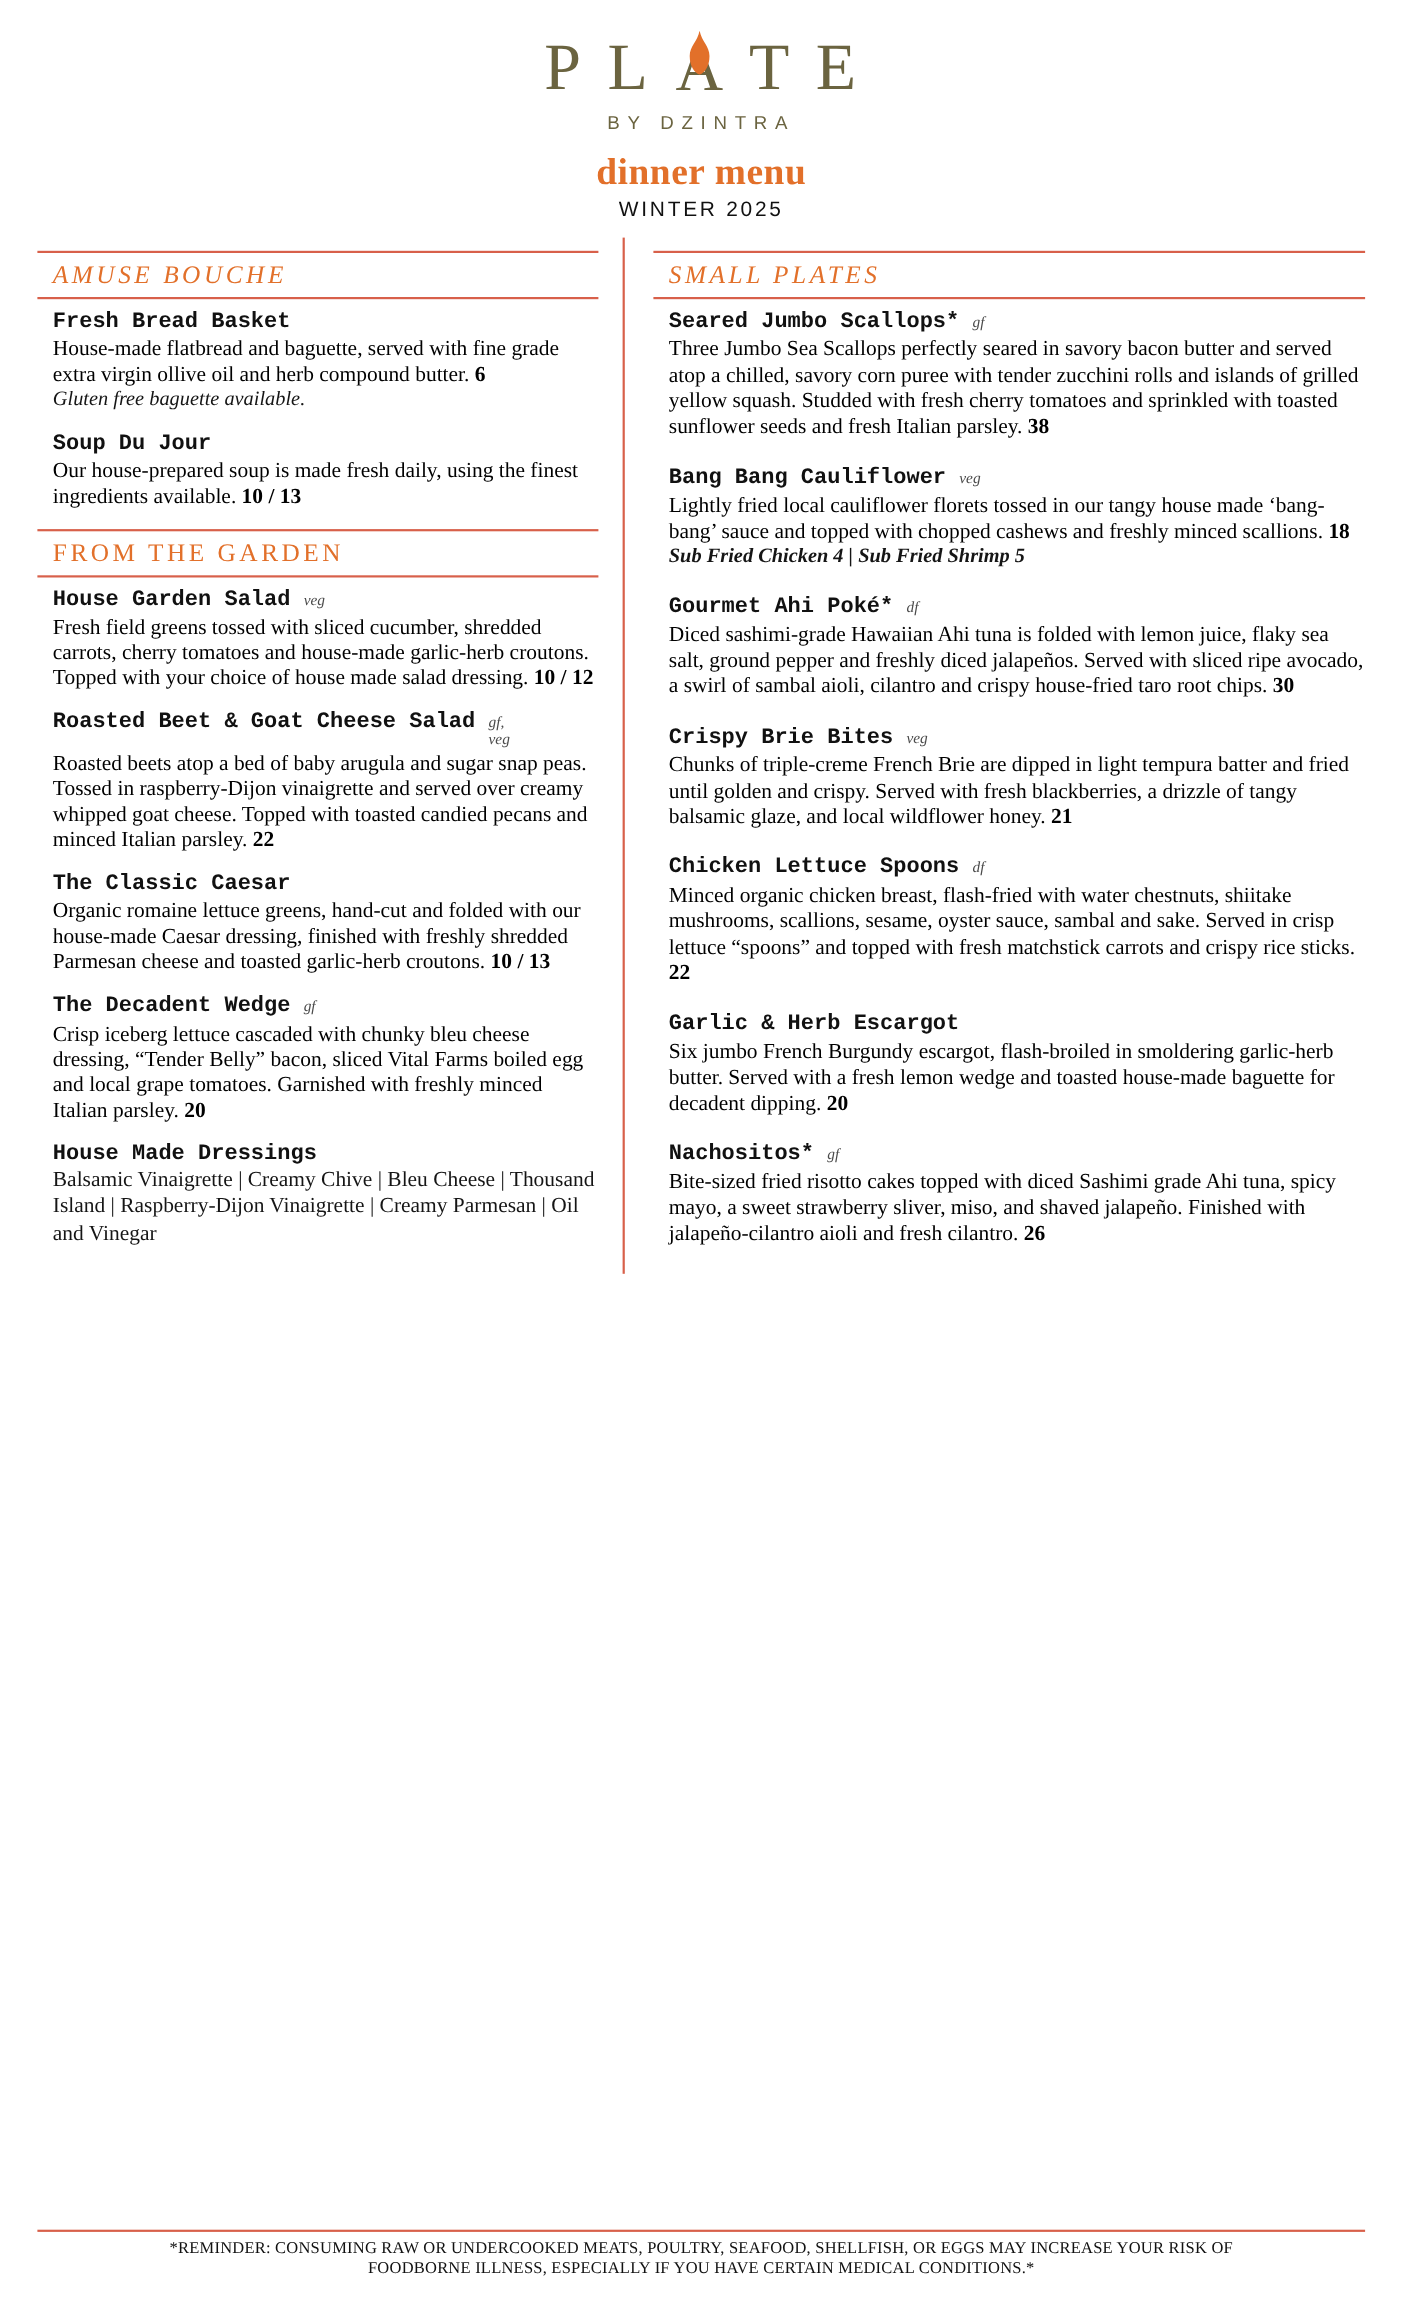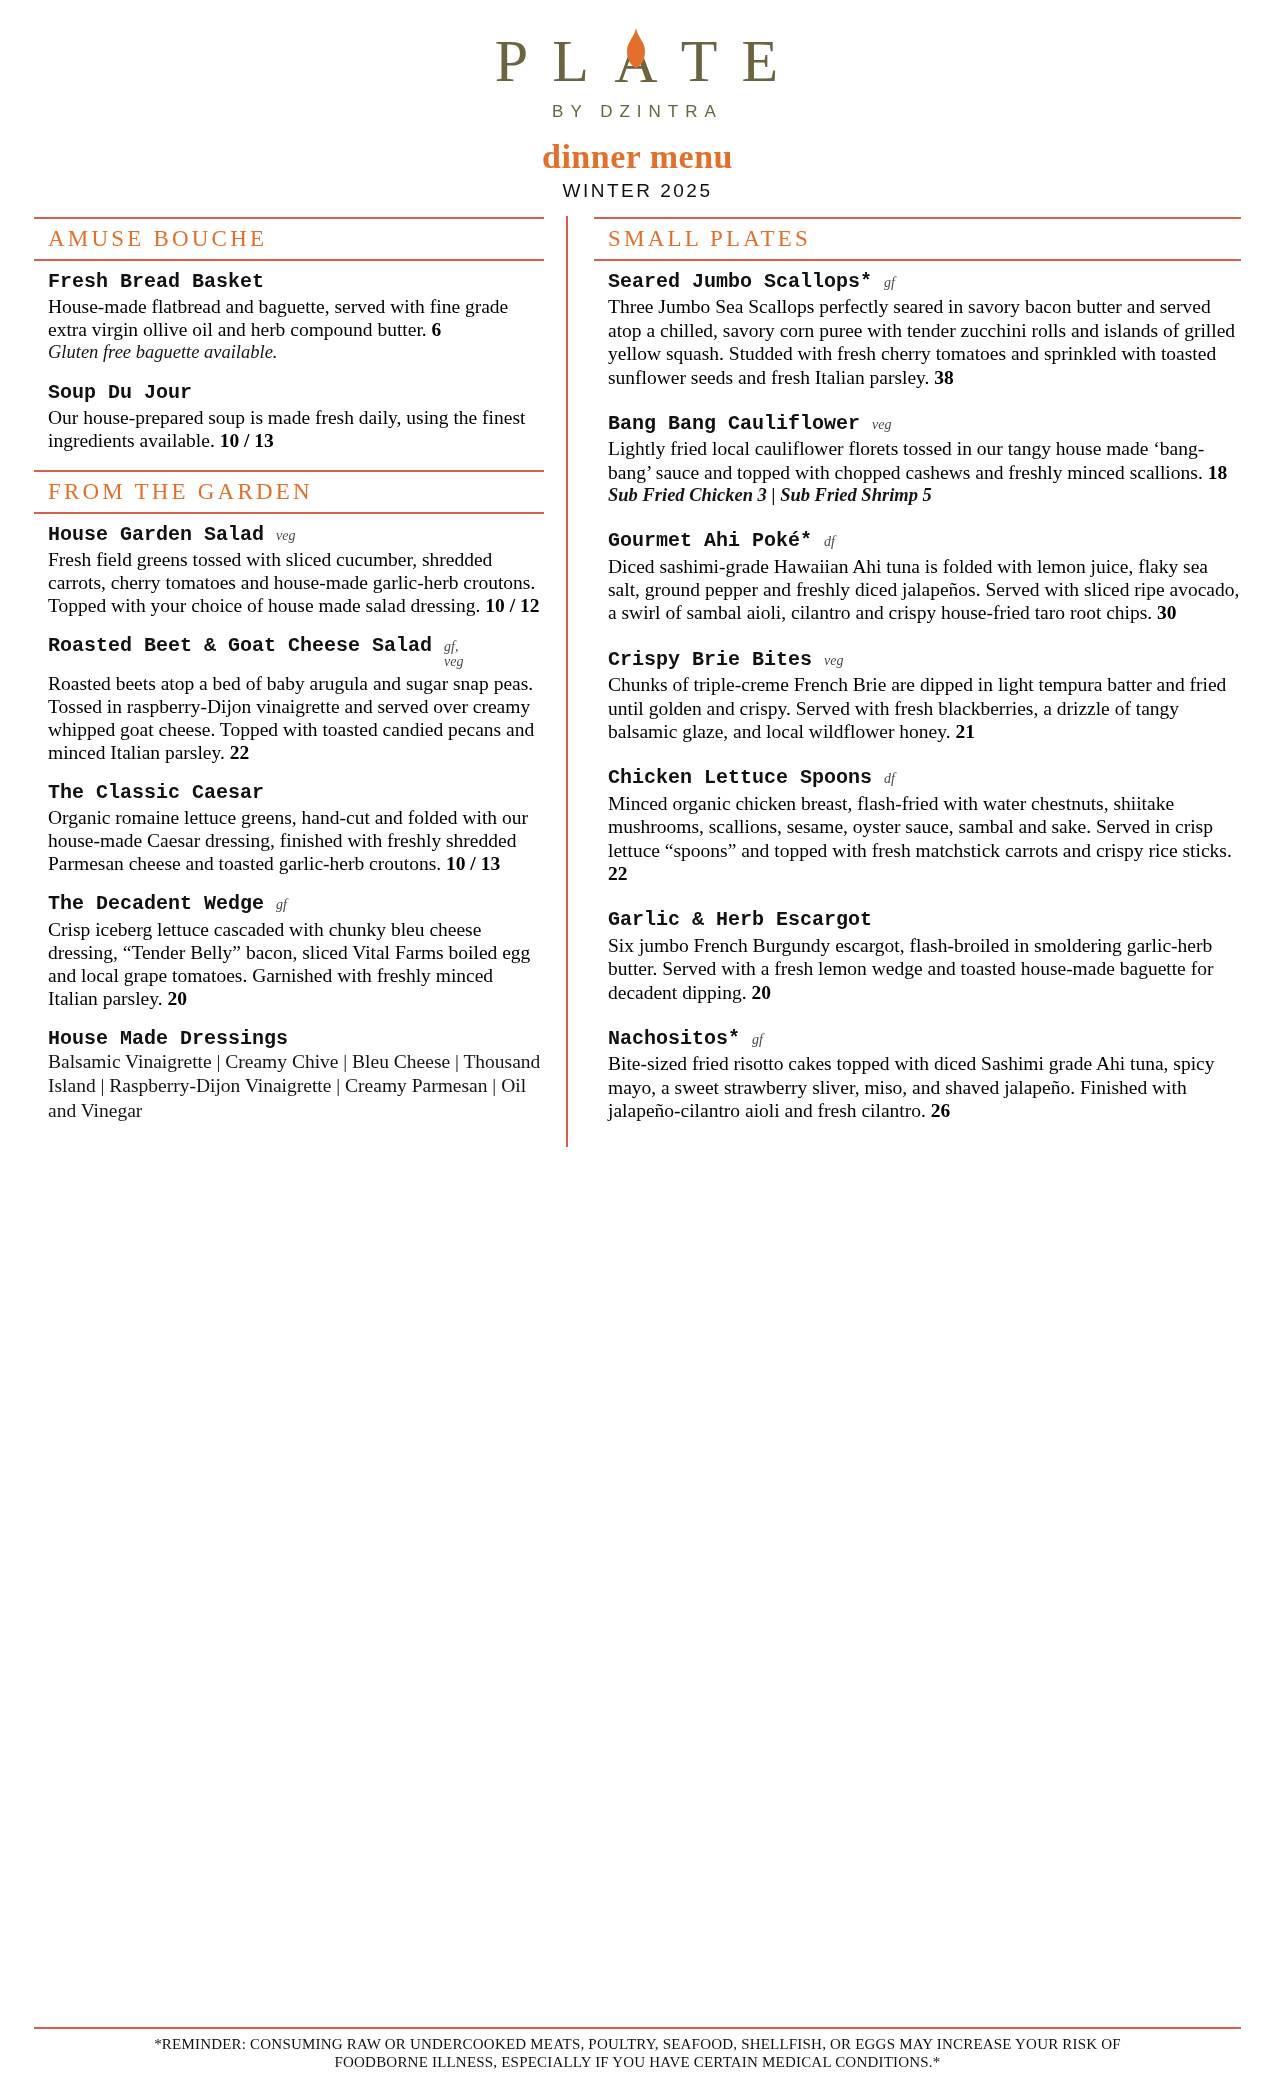--- a/index.html
+++ b/index.html
@@ -111,21 +111,21 @@
     box-sizing: border-box;
     padding-left: 22px;
   }
 
   .section-head {
     border-top: 2px solid #d8604a;
     border-bottom: 2px solid #d8604a;
     padding: 7px 0 7px 14px;
     margin-bottom: 10px;
   }
-  .section-head.first { margin-top: 1px; }
+  .section-head.first { margin-top: 12px; font-style: italic; }
   .section-title {
     color: #e2702a;
     font-size: 23px;
     letter-spacing: 3.2px;
     font-family: "Liberation Serif", serif;
     font-weight: 400;
   }
 
   .item {
     margin: 0 0 18px 0;
@@ -333,21 +333,21 @@
 
       <div class="item">
         <div class="item-name-row">
           <span class="item-name">Bang Bang Cauliflower</span>
           <span class="item-tag">veg</span>
         </div>
         <div class="item-desc">
           <span>Lightly fried local cauliflower florets tossed in our tangy house made ‘bang-bang’ sauce and topped with chopped cashews and freshly minced scallions.</span>
           <span class="price">18</span>
         </div>
-        <div class="item-note bold">Sub Fried Chicken 3 | Sub Fried Shrimp 5</div>
+        <div class="item-note bold">Sub Fried Chicken 4 | Sub Fried Shrimp 5</div>
       </div>
 
       <div class="item">
         <div class="item-name-row">
           <span class="item-name">Gourmet Ahi Poké*</span>
           <span class="item-tag">df</span>
         </div>
         <div class="item-desc">
           <span>Diced sashimi-grade Hawaiian Ahi tuna is folded with lemon juice, flaky sea salt, ground pepper and freshly diced jalapeños. Served with sliced ripe avocado, a swirl of sambal aioli, cilantro and crispy house-fried taro root chips.</span>
           <span class="price">30</span>

